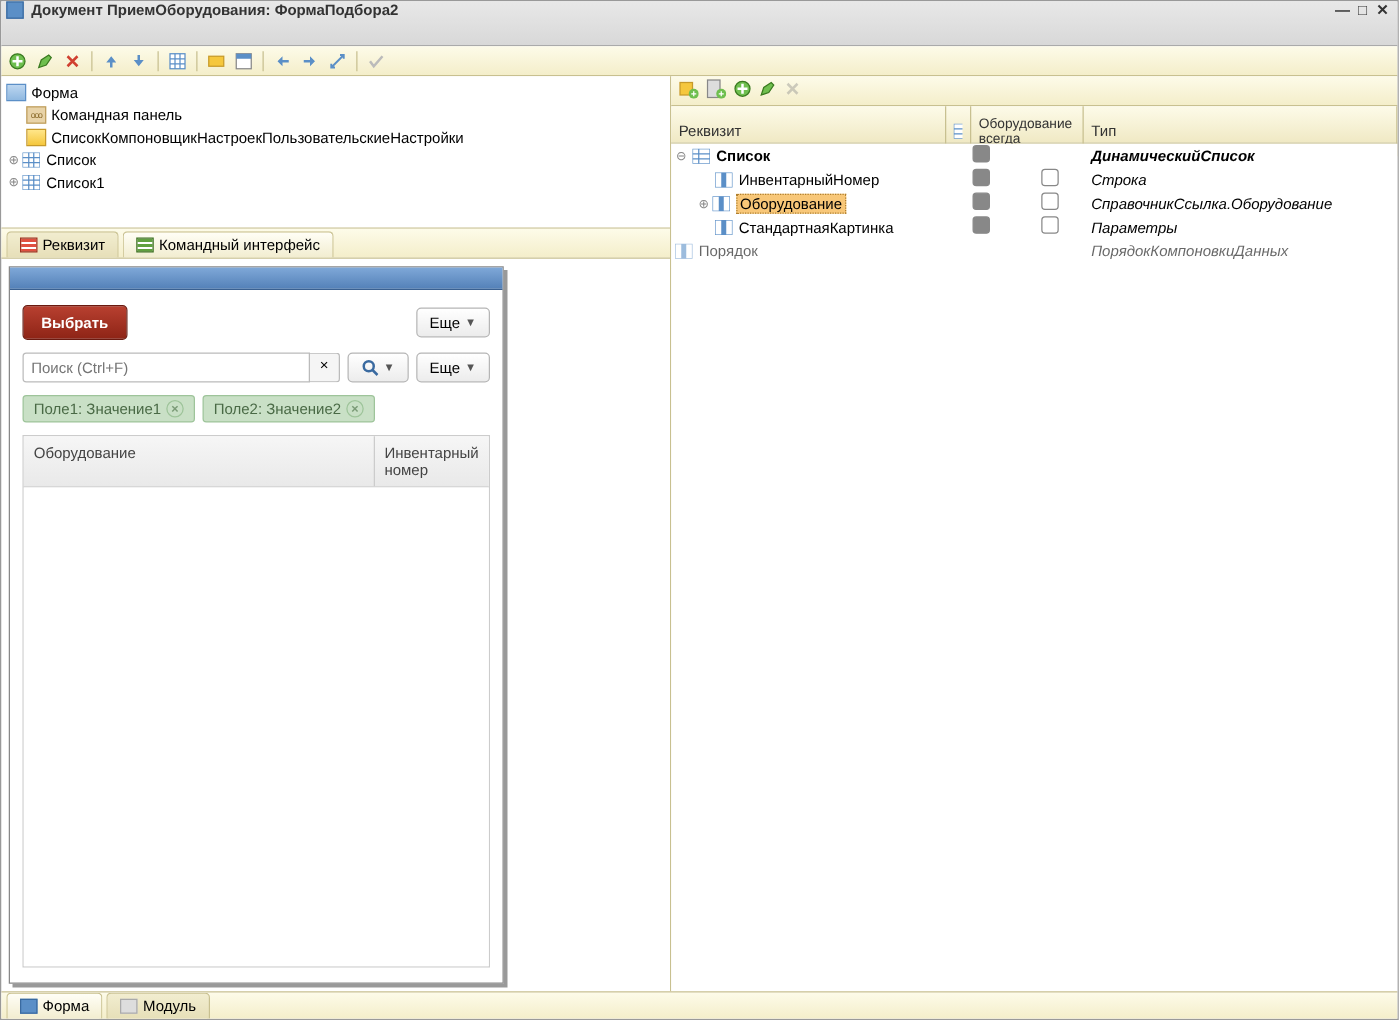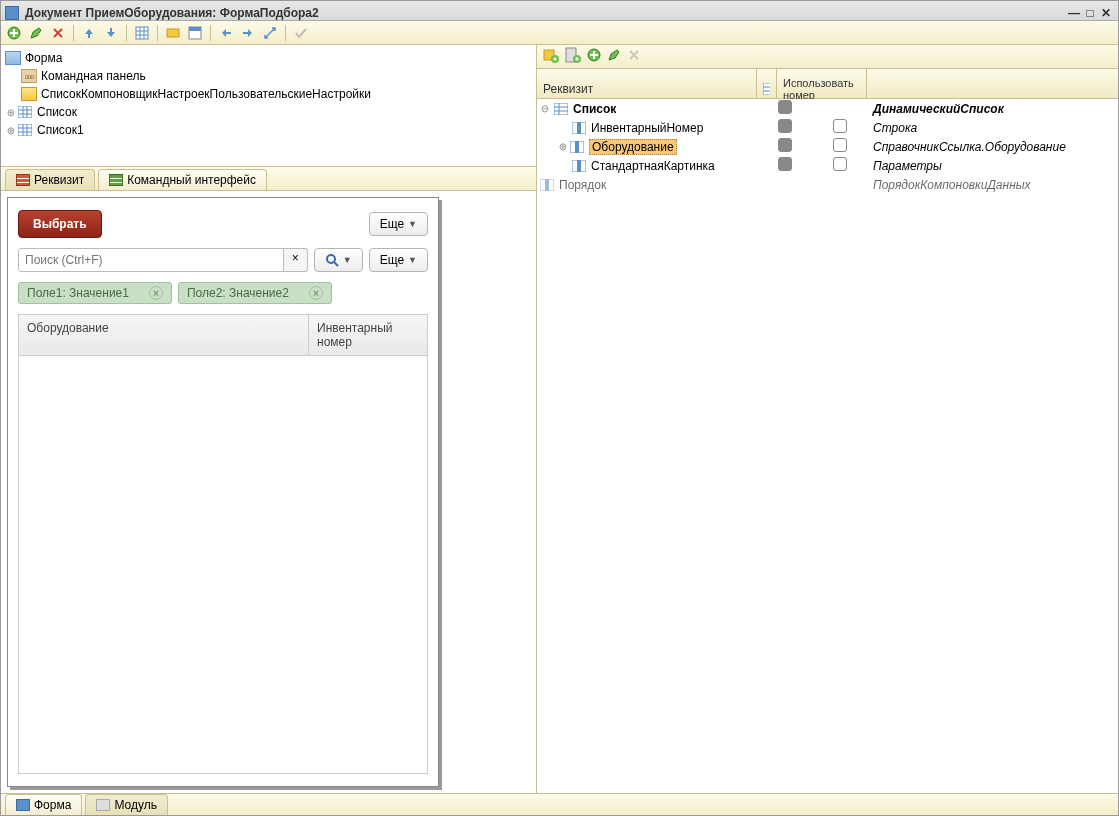--- a/index.html
+++ b/index.html
@@ -1,17 +1,17 @@
 <!DOCTYPE html>
 <html><head>
 <meta charset="utf-8">
 <style>
   * { box-sizing: border-box; margin: 0; padding: 0; }
   body { font-family: Arial, sans-serif; font-size: 12px; background: #fff; width: 1119px; height: 816px; overflow: hidden; border: 1px solid #999; display: flex; flex-direction: column; }
-  .titlebar { background: linear-gradient(#e8e8e8,#d8d8d8); height: 20px; display: flex; align-items: flex-end; padding: 0 4px; border-bottom: 1px solid #aaa; }
+  .titlebar { background: linear-gradient(#e8e8e8,#d8d8d8); height: 36px; display: flex; align-items: flex-start; padding: 0 4px; border-bottom: 1px solid #aaa; }
   .titlebar .icon { width: 14px; height: 14px; background: #5b8fc7; margin-right: 6px; border:1px solid #3a6aa0; }
   .titlebar .title { font-weight: bold; color: #333; flex:1; }
   .titlebar .winbtn { width: 16px; text-align: center; color:#333; font-weight:bold; cursor:pointer; }
   .maintoolbar { background: linear-gradient(#fdfbe9,#f4eeca); height: 24px; display:flex; align-items:center; padding:0 4px; border-bottom:1px solid #c8c090; gap:4px; }
   .maintoolbar .tbbtn { width:18px; height:18px; display:flex; align-items:center; justify-content:center; border-radius:2px; cursor:pointer; }
   .maintoolbar .tbbtn svg { display:block; }
   .maintoolbar .sep { width:1px; height:16px; background:#c8c090; margin:0 2px; }
   .splitcols { flex:1; display:flex; min-height:0; }
   .leftcol { width: 536px; display:flex; flex-direction:column; border-right:1px solid #c8c090; }
   .rightcol { flex:1; display:flex; flex-direction:column; }
@@ -38,30 +38,30 @@
   .gridbody { flex:1; overflow:auto; background:#fff; }
   .grow { display:flex; align-items:center; height:19px; }
   .grow .c1 { width:220px; display:flex; align-items:center; padding-left:2px; }
   .grow .c2 { width:56px; text-align:center; }
   .grow .c3 { width:54px; text-align:center; }
   .grow .c4 { flex:1; padding-left:6px;font-style:italic; }
   .grow.sel .seltext { background:#f8c778; border:1px dotted #b08030; padding:0 2px; }
   .chk { width:14px; height:14px; border:1px solid #888; border-radius:3px; display:inline-block; background:#fff; }
   .chk.filled { background:#888; }
   .previewarea { flex:1; display:flex; padding:6px; gap:0; min-height:0; }
-  .previewwin { width:432px; border:1px solid #888; display:flex; background:#fff; box-shadow:3px 3px 0 #999; }
+  .previewwin { width:396px; border:1px solid #888; display:flex; flex-direction:column; background:#fff; box-shadow:3px 3px 0 #999; }
   .pvtitle { height:18px; background:linear-gradient(#7fa8d8,#5481b8); border-bottom:1px solid #3a6090; }
   .pvbody { flex:1; padding:12px 10px; display:flex; flex-direction:column; gap:10px; }
   .pvrow { display:flex; gap:6px; align-items:center; }
   .btn { border:1px solid #b5b5b5; border-radius:4px; background:linear-gradient(#fff,#ececec); padding:4px 10px; cursor:pointer; display:flex; align-items:center; gap:4px; }
   .btn.primary { background:linear-gradient(#b84030,#8e2416); color:#fff; border-color:#6a1a10; font-weight:bold; padding:6px 14px; }
   .searchbox { flex:1; display:flex; }
   .searchbox input { flex:1; border:1px solid #bbb; border-radius:3px 0 0 3px; padding:4px 6px; font-size:12px; color:#888; }
   .searchbox .clr { border:1px solid #bbb; border-left:none; padding:2px 8px; background:#f5f5f5; cursor:pointer; border-radius:0 3px 3px 0; }
-  .filterchip { background:#c9e0c6; border:1px solid #9ec49a; border-radius:3px; padding:3px 8px; color:#4a6a46; display:flex; align-items:center; gap:20px; cursor:pointer; }
+  .filterchip { background:#c9e0c6; border:1px solid #9ec49a; border-radius:3px; padding:3px 8px; color:#4a6a46; display:flex; align-items:center; gap:4px; cursor:pointer; }
   .filterchip .x { color:#7a9a76; font-weight:bold; border:1px solid #9ec49a; border-radius:50%; width:14px; height:14px; display:flex; align-items:center; justify-content:center; font-size:10px; }
   .pvtable { border:1px solid #ccc; flex:1; display:flex; flex-direction:column; }
   .pvthead { display:flex; background:linear-gradient(#f6f6f6,#e9e9e9); border-bottom:1px solid #ccc; }
   .pvthead .th { padding:6px 8px; border-right:1px solid #ccc; color:#444; }
   .pvtbody { flex:1; background:#fff; }
   .dropdown-caret { font-size:9px; color:#555; }
   .bottombar { height:22px; background:linear-gradient(#fdfbe9,#f4eeca); border-top:1px solid #c8c090; display:flex; align-items:flex-end; padding:0 4px; }
 </style>
 </head>
 <body>
@@ -270,21 +270,22 @@
           </svg></span>
     </div>
     <div class="gridhead">
       <div class="gh" style="width:220px">Реквизит</div>
       <div class="gh" style="width:20px">
           <svg width="14" height="12">
             <rect width="14" height="12" fill="#fff" stroke="#5b8fc7"></rect>
             <path d="M0 4h14M0 8h14" stroke="#5b8fc7"></path>
           </svg>
         </div>
-      <div class="gh" style="width:90px;font-size:11px;line-height:12px">Использовать номер</div>
+      <div class="gh" style="width:90px;font-size:11px;line-height:12px">Оборудование всегда</div>
+      <div class="gh" style="flex:1">Тип</div>
     </div>
     <div class="gridbody" style="height:100px;flex:0 0 100px">
       <div class="grow">
         <div class="c1">
             <span class="expander">⊖</span>
             <span class="ticon table" style="margin-left:2px">
               <svg width="14" height="12">
                 <rect width="14" height="12" fill="#fff" stroke="#5b8fc7"></rect>
                 <path d="M0 4h14M0 8h14M5 0v12" stroke="#5b8fc7"></path>
               </svg>

